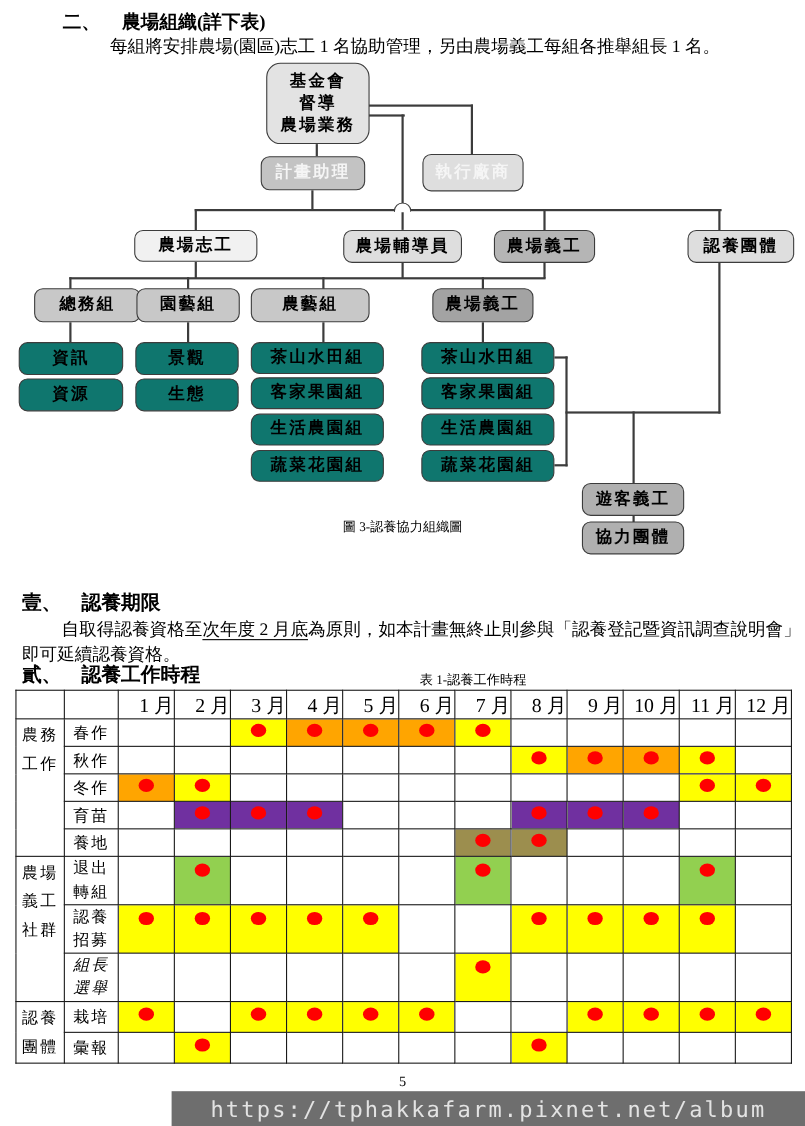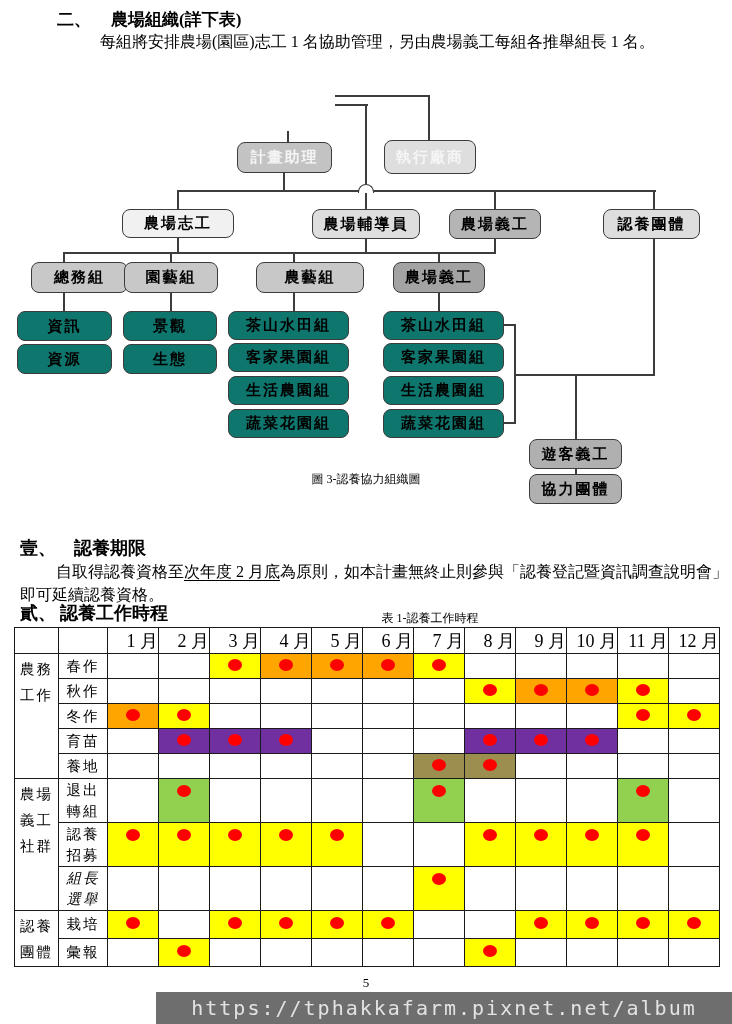--- a/index.html
+++ b/index.html
@@ -11,21 +11,21 @@
   .sec2-head .ttl{margin-left:20px;}
   .sec2-body{position:absolute;left:100px;top:32px;font-size:16px;}
   .fig-caption{position:absolute;left:0;top:471px;width:732px;text-align:center;font-size:12px;}
   .chapter{position:absolute;left:0;top:497px;width:732px;text-align:center;font-size:25px;font-weight:bold;letter-spacing:2px;}
   .s1-head{position:absolute;left:20px;top:536px;font-size:18px;font-weight:bold;}
   .s1-head .ttl{margin-left:18px;}
   .s1-line1{position:absolute;left:56px;top:562px;font-size:16px;white-space:nowrap;}
   .s1-line1 .ul{border-bottom:1.2px solid #000;}
   .s1-line2{position:absolute;left:20px;top:585px;font-size:16px;}
   .s2-head{position:absolute;left:20px;top:601px;font-size:18px;font-weight:bold;}
-  .s2-head .ttl{margin-left:4px;}
+  .s2-head .ttl{margin-left:18px;}
   .tbl-caption{position:absolute;left:300px;top:610px;width:260px;text-align:center;font-size:12px;}
 
   
   #orgchart{position:absolute;left:0;top:0;width:732px;height:520px;}
   .node{position:absolute;box-sizing:border-box;border:1.6px solid #3c3c3c;border-radius:8px;
         display:flex;align-items:center;justify-content:center;text-align:center;
         font-size:15px;font-weight:bold;letter-spacing:2px;white-space:pre-line;line-height:1.35;}
   .n-big{border-radius:13px;font-size:15px;}
   .f-light{background:#e3e3e3;}
   .f-light2{background:#dedede;}
@@ -93,29 +93,32 @@
       <div class="line" style="left: 293px; top: 293px; width: 2px; height: 19px;"></div>
       <div class="line" style="left: 438px; top: 293px; width: 2px; height: 19px;"></div>
       <div class="line" style="left: 504px; top: 324px; width: 12px; height: 2px;"></div>
       <div class="line" style="left: 514px; top: 324px; width: 2px; height: 100px;"></div>
       <div class="line" style="left: 504px; top: 422px; width: 12px; height: 2px;"></div>
       <div class="line" style="left: 514px; top: 374px; width: 141px; height: 2px;"></div>
       <div class="line" style="left: 653px; top: 239px; width: 2px; height: 137px;"></div>
       <div class="line" style="left: 575px; top: 374px; width: 2px; height: 66px;"></div>
       <div class="line" style="left: 575px; top: 469px; width: 2px; height: 6px;"></div>
       <div class="hop" style="left: 358px; top: 184px; width: 16px; height: 9px;"></div>
+      <div class="node n-big f-light" style="left: 242px; top: 57px; width: 94px; height: 74px;">基金會
+督導
+農場業務</div>
       <div class="node f-mid white-text" style="left: 237px; top: 142px; width: 95px; height: 31px;">計畫助理</div>
       <div class="node f-light2 white-text" style="left: 384px; top: 140px; width: 92px; height: 34px;">執行廠商</div>
       <div class="node f-xlight" style="left: 122px; top: 209px; width: 112px; height: 29px;">農場志工</div>
       <div class="node f-light2" style="left: 312px; top: 209px; width: 108px; height: 30px;">農場輔導員</div>
       <div class="node f-dark1" style="left: 449px; top: 209px; width: 92px; height: 30px;">農場義工</div>
-      <div class="node f-light2" style="left: 603px; top: 209px; width: 97px; height: 30px;">認養團體</div>
+      <div class="node f-light2" style="left: 625px; top: 209px; width: 97px; height: 30px;">認養團體</div>
       <div class="node f-mid2" style="left: 15px; top: 262px; width: 97px; height: 31px; margin-left: 16px;">總務組</div>
       <div class="node f-mid2" style="left: 124px; top: 262px; width: 94px; height: 31px;">園藝組</div>
-      <div class="node f-mid2" style="left: 256px; top: 262px; width: 108px; height: 31px;">農藝組</div>
+      <div class="node f-mid2" style="left: 228px; top: 262px; width: 108px; height: 31px;">農藝組</div>
       <div class="node f-dark2" style="left: 393px; top: 262px; width: 92px; height: 31px;">農場義工</div>
       <div class="node f-white" style="left: 17px; top: 311px; width: 95px; height: 30px;">資訊</div>
       <div class="node f-white" style="left: 17px; top: 344px; width: 95px; height: 30px;">資源</div>
       <div class="node f-white" style="left: 123px; top: 311px; width: 94px; height: 30px;">景觀</div>
       <div class="node f-white" style="left: 123px; top: 344px; width: 94px; height: 30px;">生態</div>
       <div class="node f-white" style="left: 228px; top: 311px; width: 121px; height: 29px;">茶山水田組</div>
       <div class="node f-white" style="left: 228px; top: 343px; width: 121px; height: 29px;">客家果園組</div>
       <div class="node f-white" style="left: 228px; top: 376px; width: 121px; height: 29px;">生活農園組</div>
       <div class="node f-white" style="left: 228px; top: 409px; width: 121px; height: 29px;">蔬菜花園組</div>
       <div class="node f-white" style="left: 383px; top: 311px; width: 121px; height: 29px;">茶山水田組</div>

